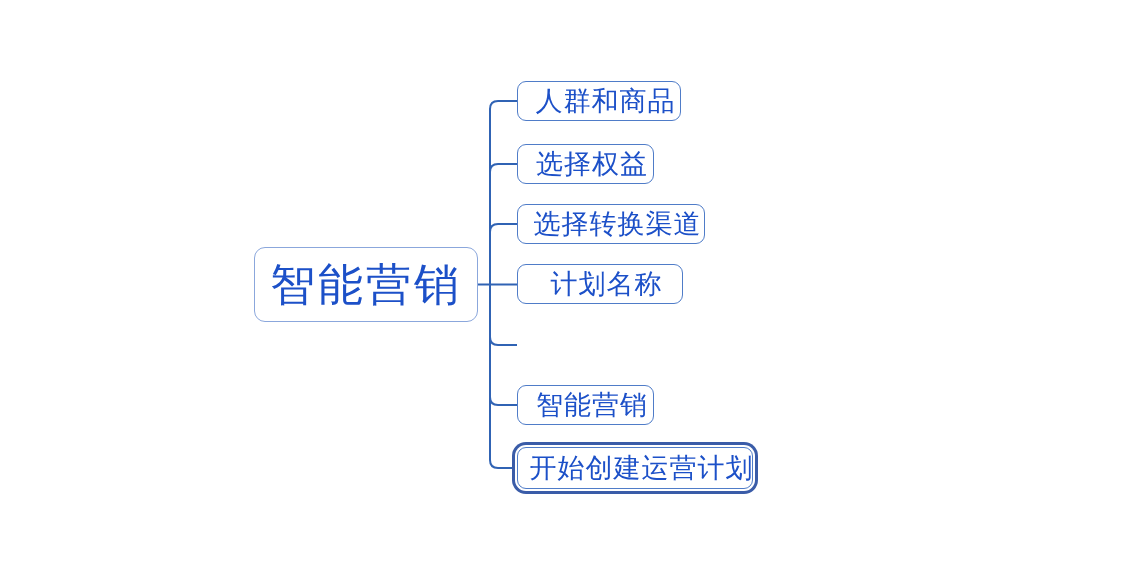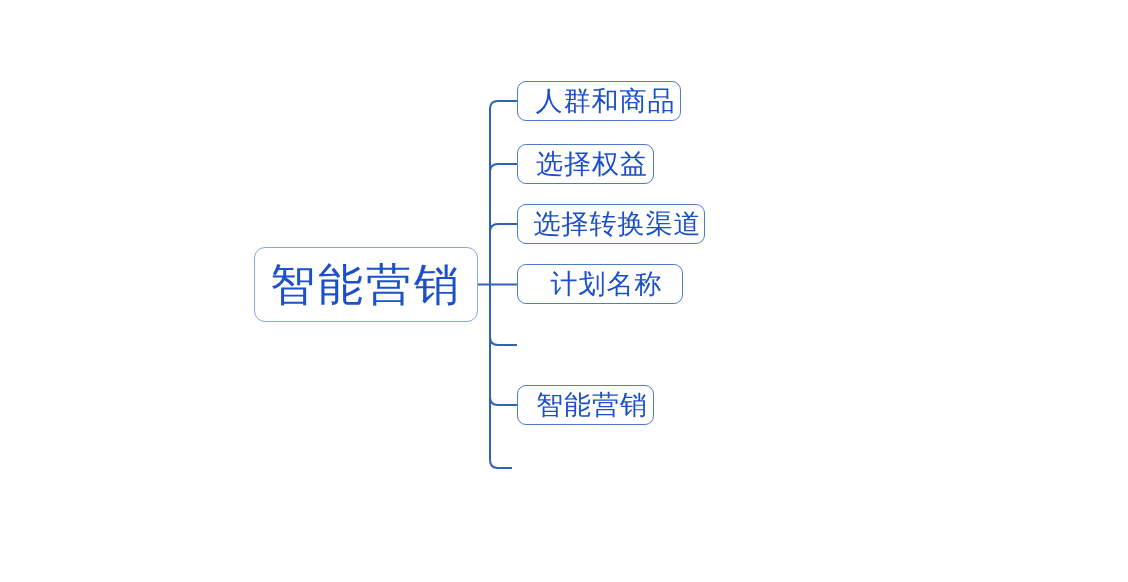--- a/index.html
+++ b/index.html
@@ -61,14 +61,15 @@
 
   <div class="node child c2">选择权益</div>
 
   <div class="node child c3">选择转换渠道</div>
 
   <div class="node child c4">计划名称</div>
 
 
   <div class="node child c6">智能营销</div>
 
+  <div class="node child c7 selected">开始创建运营计划</div>
 
 </div>
 
 </body></html>

